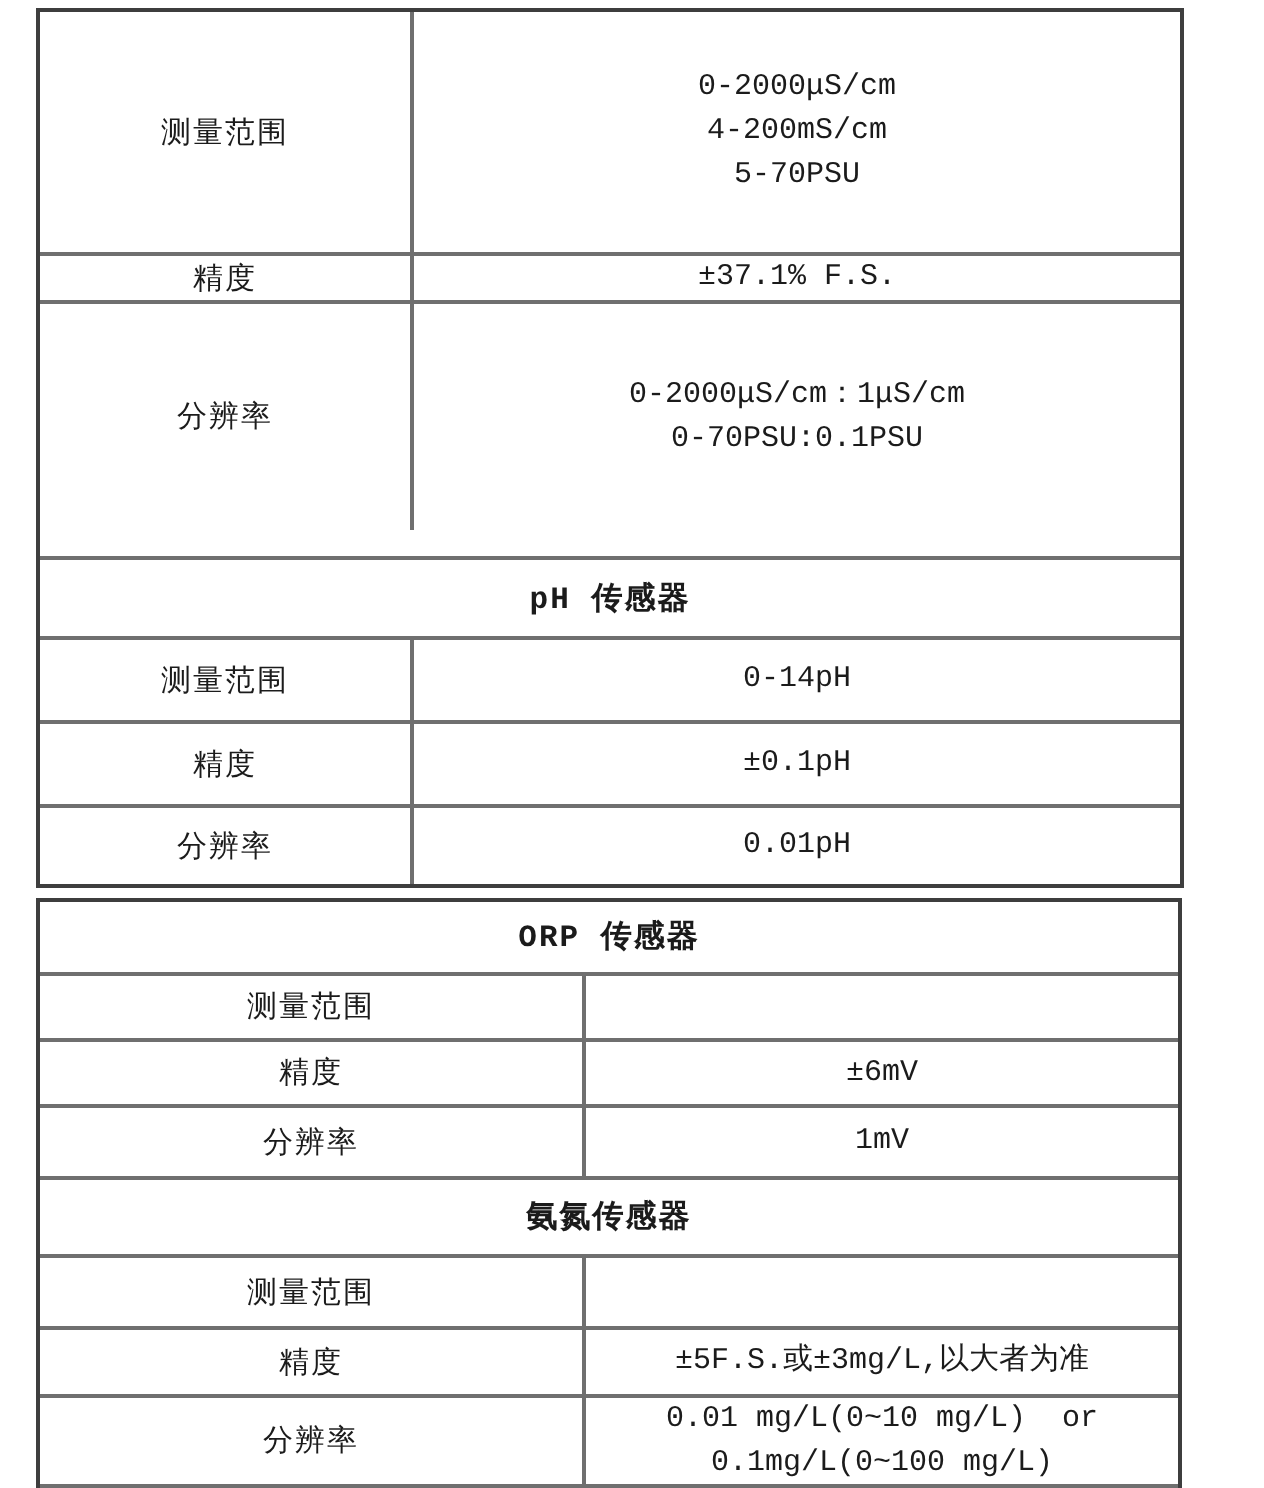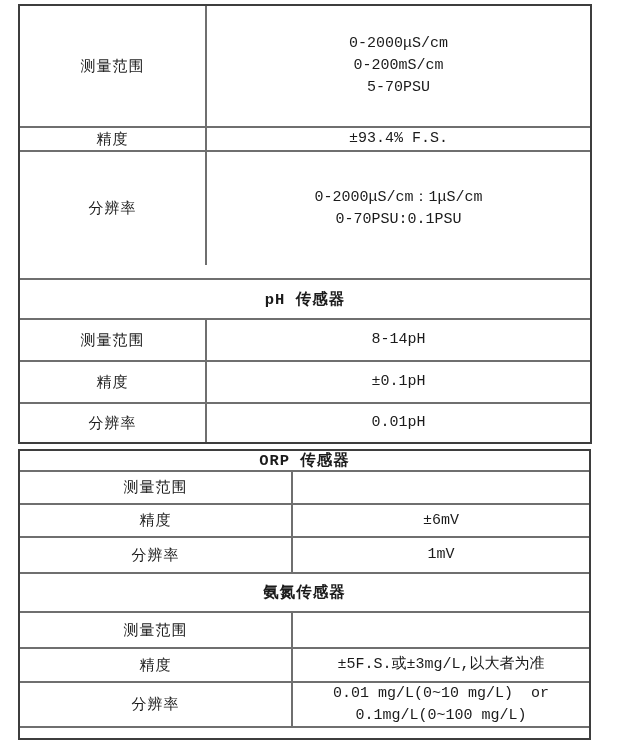--- a/index.html
+++ b/index.html
@@ -52,61 +52,61 @@
 </style>
 </head>
 <body>
 
 <div class="page">
   <div class="spec-table" id="table-0" style="left: 18px; top: 4px; width: 574px;">
       <div class="row" style="height: 120px;">
         <div class="cell label" style="width: 187px;">测量范围</div>
         <div class="cell value">
           <div class="vline">0-2000μS/cm</div>
-          <div class="vline">0-200mS/cm</div>
+          <div class="vline">4-200mS/cm</div>
           <div class="vline">5-70PSU</div>
         </div>
       </div>
       <div class="row" style="height: 24px;">
         <div class="cell label" style="width: 187px;">精度</div>
         <div class="cell value">
-          <div class="vline">±93.4% F.S.</div>
+          <div class="vline">±37.1% F.S.</div>
         </div>
       </div>
       <div class="row" style="height: 115px;">
         <div class="cell label" style="width: 187px;">分辨率</div>
         <div class="cell value">
           <div class="vline">0-2000μS/cm：1μS/cm</div>
           <div class="vline">0-70PSU:0.1PSU</div>
         </div>
       </div>
       <div class="row" style="height: 40px; margin-top: 13px;">
         <div class="cell headercell">pH 传感器</div>
       </div>
       <div class="row" style="height: 42px;">
         <div class="cell label" style="width: 187px;">测量范围</div>
         <div class="cell value">
-          <div class="vline">8-14pH</div>
+          <div class="vline">0-14pH</div>
         </div>
       </div>
       <div class="row" style="height: 42px;">
         <div class="cell label" style="width: 187px;">精度</div>
         <div class="cell value">
           <div class="vline">±0.1pH</div>
         </div>
       </div>
       <div class="row" style="height: 40px;">
         <div class="cell label" style="width: 187px;">分辨率</div>
         <div class="cell value">
           <div class="vline">0.01pH</div>
         </div>
       </div>
     </div>
   <div class="spec-table" id="table-1" style="left: 18px; top: 449px; width: 573px;">
-      <div class="row" style="height: 19px; border-radius: 11px;">
+      <div class="row" style="height: 35px; border-radius: 11px;">
         <div class="cell headercell">ORP 传感器</div>
       </div>
       <div class="row" style="height: 33px;">
         <div class="cell label" style="width: 273px;">测量范围</div>
       </div>
       <div class="row" style="height: 33px;">
         <div class="cell label" style="width: 273px;">精度</div>
         <div class="cell value">
           <div class="vline">±6mV</div>
         </div>

